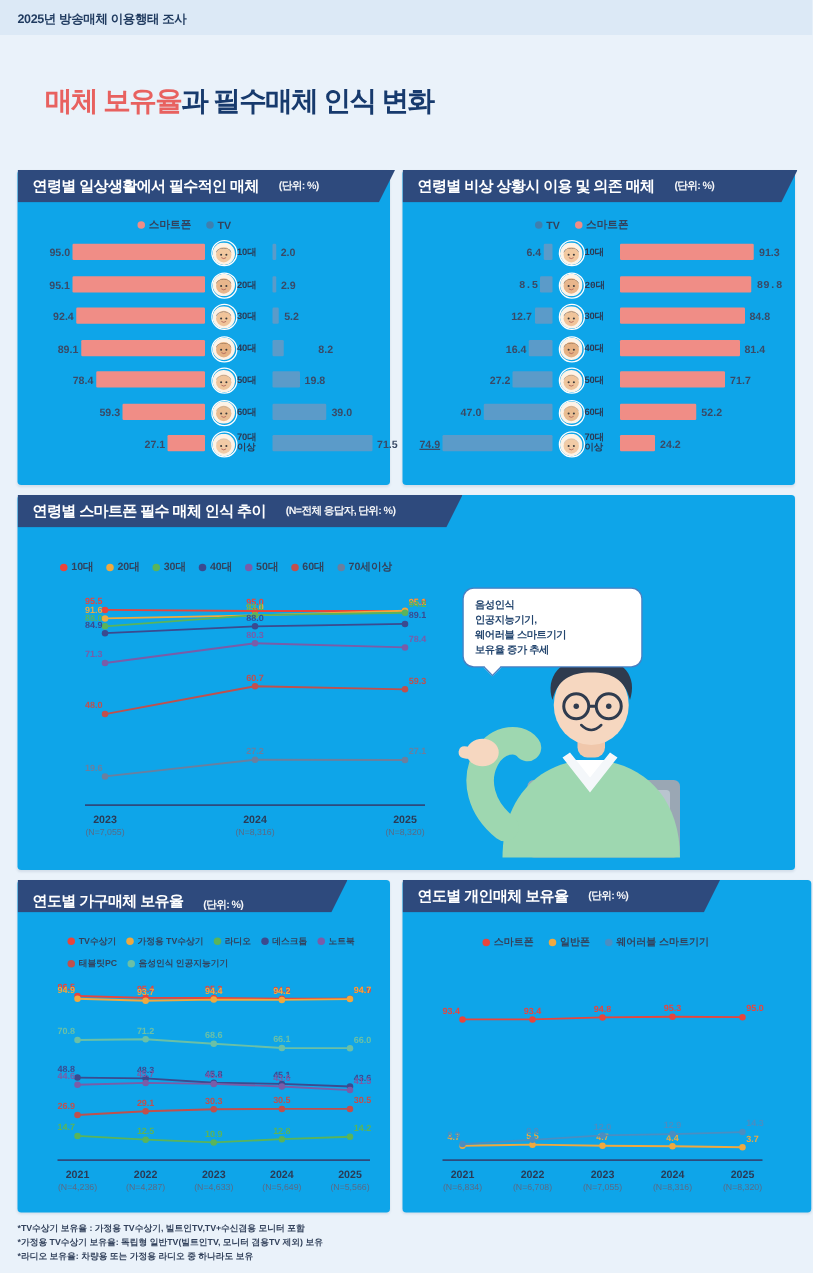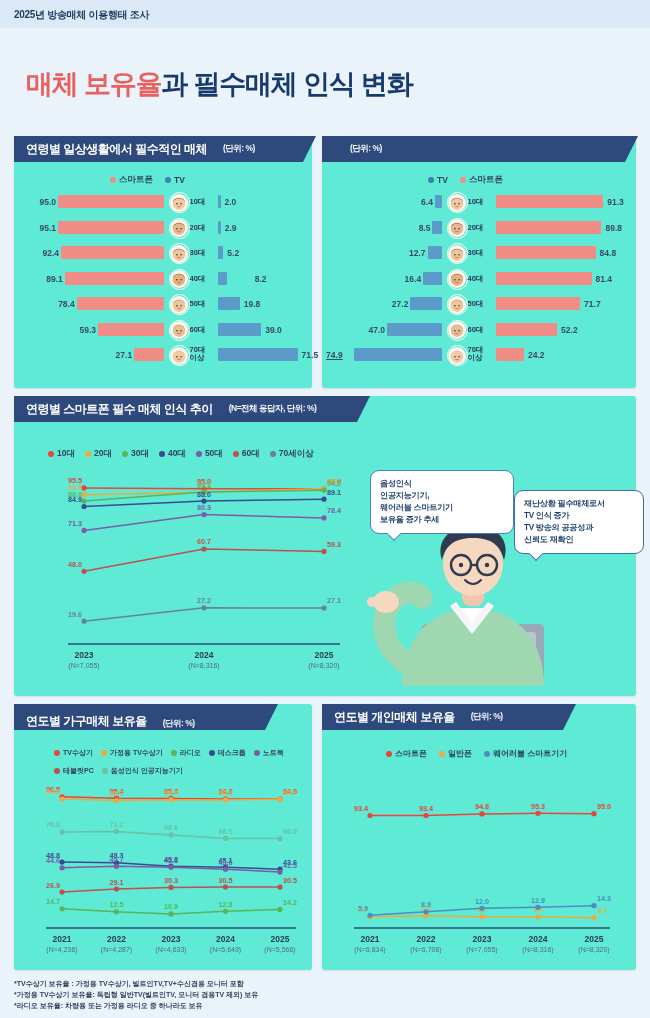--- a/index.html
+++ b/index.html
@@ -12,30 +12,30 @@
   }
   .topbar{
     position:absolute; left:0; top:0; width:650px; height:28px;
     background:#dce9f6;
   }
   .topbar-text{
     position:absolute; left:14px; top:8px;
     font-size:10px; font-weight:bold; color:#1f3a5f; letter-spacing:-0.3px;
   }
   .main-title{
-    position:absolute; left:26px; top:66px;
-    font-size:27px; font-weight:bold; letter-spacing:-1.2px;
+    position:absolute; left:36px; top:66px;
+    font-size:22px; font-weight:bold; letter-spacing:-1.2px;
     color:#173a6d;
   }
   .main-title .accent{ color:#e8615f; }
   .main-title .plain{ color:#173a6d; font-weight:bold;}
 
   
   .card{
-    position:absolute; background:#5eead4; border-radius:3px;
+    position:absolute; background:#0ea5e9; border-radius:3px;
     box-shadow:0 1px 2px rgba(20,50,90,.10);
   }
   .ribbon{
     position:absolute; left:0; top:0; height:26px;
     background:#2e4a7d; color:#fff;
     display:flex; align-items:center;
     padding-left:12px; padding-right:26px;
     font-size:12px; font-weight:bold; letter-spacing:-0.5px;
     clip-path: polygon(0 0, 100% 0, calc(100% - 13px) 100%, 0 100%);
   }
@@ -227,20 +227,21 @@
             <path d="M9.8 16.4 q2.2 1.9 4.4 0" stroke="#b36b5e" stroke-width="1" fill="none" stroke-linecap="round"></path>
           </svg>
         </div>
         <div class="plabel" data-name="age-label" style="left: 175.5px; line-height: 7.5px; top: 1px;">70대<br>이상</div>
       </div>
     </div>
 </div>
 
 <div class="card" style="left:322px; top:136px; width:314px; height:252px;" data-name="card-emergency-media">
   <div class="ribbon" style="width:278px;" data-name="card-emergency-title">
+    <span data-name="card-emergency-title-text">연령별 비상 상황시 이용 및 의존 매체</span>
     <span class="unit" data-name="card-emergency-unit">(단위: %)</span>
   </div>
   <div class="legend" style="left:106px; top:38px;" data-name="legend-emergency">
     <span class="li" data-name="legend-item-tv-emergency">
         <i class="dot" style="background:#3f7fae" data-name="legend-dot-tv-emergency"></i>
         <span data-name="legend-label-tv-emergency">TV</span>
       </span>
     <span class="li" data-name="legend-item-smartphone-emergency">
         <i class="dot" style="background:#f08d86" data-name="legend-dot-smartphone-emergency"></i>
         <span data-name="legend-label-smartphone-emergency">스마트폰</span>
@@ -257,21 +258,21 @@
             <circle cx="12" cy="12" r="12" fill="#fdf3e7"></circle>
             <circle cx="12" cy="13" r="8.2" fill="#f2c9a0"></circle>
             <path d="M4 11 C4 4 20 4 20 11 C19 7.5 16 6 12 6 C8 6 5 7.5 4 11 Z" fill="#2f3b4e"></path>
             <circle cx="9.2" cy="13" r="1.1" fill="#3a3a3a"></circle>
             <circle cx="14.8" cy="13" r="1.1" fill="#3a3a3a"></circle>
             <path d="M9.8 16.4 q2.2 1.9 4.4 0" stroke="#b36b5e" stroke-width="1" fill="none" stroke-linecap="round"></path>
           </svg>
         </div>
         <div class="plabel" data-name="age-label" style="left: 145.5px; line-height: inherit;">10대</div>
       </div>
-      <div class="prow" data-name="pyramid-row" style="left: 0px; top: 81.5px; width: 314px;">
+      <div class="prow" data-name="pyramid-row" style="left: 0px; top: 81.5px; width: 314px; font-family: Liberation Mono, monospace;">
         <div class="pbar" data-name="bar-left" style="background: rgb(91, 155, 201); width: 10.03px; left: 110.47px;"></div>
         <div class="pval" data-name="value-left" style="left: 82.47px; width: 26px; text-align: right;">8.5</div>
         <div class="pbar" data-name="bar-right" style="background: rgb(240, 141, 134); width: 105.964px; left: 173.5px;"></div>
         <div class="pval" data-name="value-right" style="left: 283.464px;">89.8</div>
         <div class="pface" data-name="age-avatar" style="left: 124.5px;">
           <svg width="18" height="18" viewBox="0 0 24 24">
             <circle cx="12" cy="12" r="12" fill="#fdf3e7"></circle>
             <circle cx="12" cy="13" r="8.2" fill="#e8b68c"></circle>
             <path d="M4 11 C4 4 20 4 20 11 C19 7.5 16 6 12 6 C8 6 5 7.5 4 11 Z" fill="#4a3a2c"></path>
             <circle cx="9.2" cy="13" r="1.1" fill="#3a3a3a"></circle>
@@ -344,21 +345,21 @@
             <path d="M4 11 C4 4 20 4 20 11 C19 7.5 16 6 12 6 C8 6 5 7.5 4 11 Z" fill="#9a9a9a"></path>
             <circle cx="9.2" cy="13" r="1.1" fill="#3a3a3a"></circle>
             <circle cx="14.8" cy="13" r="1.1" fill="#3a3a3a"></circle>
             <path d="M9.8 16.4 q2.2 1.9 4.4 0" stroke="#b36b5e" stroke-width="1" fill="none" stroke-linecap="round"></path>
           </svg>
         </div>
         <div class="plabel" data-name="age-label" style="left: 145.5px; line-height: inherit;">60대</div>
       </div>
       <div class="prow" data-name="pyramid-row" style="left: 0px; top: 209px; width: 314px;">
         <div class="pbar" data-name="bar-left" style="background: rgb(91, 155, 201); width: 88.382px; left: 32.118px;"></div>
-        <div class="pval" data-name="value-left" style="left: 4.118px; width: 26px;  text-decoration: underline;">74.9</div>
+        <div class="pval" data-name="value-left" style="left: 4.118px; width: 26px; text-align: right; text-decoration: underline;">74.9</div>
         <div class="pbar" data-name="bar-right" style="background: rgb(240, 141, 134); width: 28.556px; left: 173.5px;"></div>
         <div class="pval" data-name="value-right" style="left: 206.056px;">24.2</div>
         <div class="pface" data-name="age-avatar" style="left: 124.5px;">
           <svg width="18" height="18" viewBox="0 0 24 24">
             <circle cx="12" cy="12" r="12" fill="#fdf3e7"></circle>
             <circle cx="12" cy="13" r="8.2" fill="#f1cba6"></circle>
             <path d="M4 11 C4 4 20 4 20 11 C19 7.5 16 6 12 6 C8 6 5 7.5 4 11 Z" fill="#bdbdbd"></path>
             <circle cx="9.2" cy="13" r="1.1" fill="#3a3a3a"></circle>
             <circle cx="14.8" cy="13" r="1.1" fill="#3a3a3a"></circle>
             <path d="M9.8 16.4 q2.2 1.9 4.4 0" stroke="#b36b5e" stroke-width="1" fill="none" stroke-linecap="round"></path>
@@ -498,26 +499,20 @@
   <div class="bubble" style="left:356px; top:74px; width:124px;" data-name="bubble-left">
     <div data-name="bubble-left-line-1">음성인식</div>
     <div data-name="bubble-left-line-2">인공지능기기,</div>
     <div data-name="bubble-left-line-3">웨어러블 스마트기기</div>
     <div data-name="bubble-left-line-4">보유율 증가 추세</div>
   </div>
   <style>
     [data-name="bubble-left"]:after{ left:18px; bottom:-6px; transform:rotate(45deg);}
     [data-name="bubble-right"]:after{ left:16px; bottom:-6px; transform:rotate(45deg); border-color:#3f6bb0;}
   </style>
-  <div class="bubble b2" style="left:500px; top:94px; width:110px;" data-name="bubble-right">
-    <div data-name="bubble-right-line-1">재난상황 필수매체로서</div>
-    <div data-name="bubble-right-line-2">TV 인식 증가</div>
-    <div data-name="bubble-right-line-3">TV 방송의 공공성과</div>
-    <div data-name="bubble-right-line-4">신뢰도 재확인</div>
-  </div>
 </div>
 
 <div class="card" style="left:14px; top:704px; width:298px; height:266px;" data-name="card-household-ownership">
   <div class="ribbon" style="width:226px;align-items:flex-end;" data-name="card-household-title">
     <span data-name="card-household-title-text">연도별 가구매체 보유율</span>
     <span class="unit" data-name="card-household-unit">(단위: %)</span>
   </div>
   <div class="legend" style="left:40px; top:44px; gap:8px; flex-wrap:wrap; width:240px;" id="legend-household" data-name="legend-household">
       <span class="li" data-name="legend-item">
         <i class="dot" data-name="legend-dot" style="background: rgb(232, 69, 60);"></i>
@@ -633,21 +628,21 @@
       <text x="96.5" y="172" text-anchor="middle" class="axis-sub">(N=4,287)</text>
       <text x="151" y="162" text-anchor="middle" class="axis-label">2023</text>
       <text x="151" y="172" text-anchor="middle" class="axis-sub">(N=4,633)</text>
       <text x="205.5" y="162" text-anchor="middle" class="axis-label">2024</text>
       <text x="205.5" y="172" text-anchor="middle" class="axis-sub">(N=5,649)</text>
       <text x="260" y="162" text-anchor="middle" class="axis-label">2025</text>
       <text x="260" y="172" text-anchor="middle" class="axis-sub">(N=5,566)</text>
     </svg>
 </div>
 
-<div class="card" style="left:322px; top:704px; width:314px; height:266px;" data-name="card-personal-ownership">
+<div class="card" style="left:322px; top:704px; width:314px; height:266px;padding-left:13px;" data-name="card-personal-ownership">
   <div class="ribbon" style="width:216px;" data-name="card-personal-title">
     <span data-name="card-personal-title-text">연도별 개인매체 보유율</span>
     <span class="unit" data-name="card-personal-unit">(단위: %)</span>
   </div>
   <div class="legend" style="left:64px; top:44px; gap:12px;" id="legend-personal" data-name="legend-personal">
       <span class="li" data-name="legend-item">
         <i class="dot" data-name="legend-dot" style="background: rgb(232, 69, 60);"></i>
         <span data-name="legend-label" style="font-size: 8px;">스마트폰</span>
       </span>
       <span class="li" data-name="legend-item">

